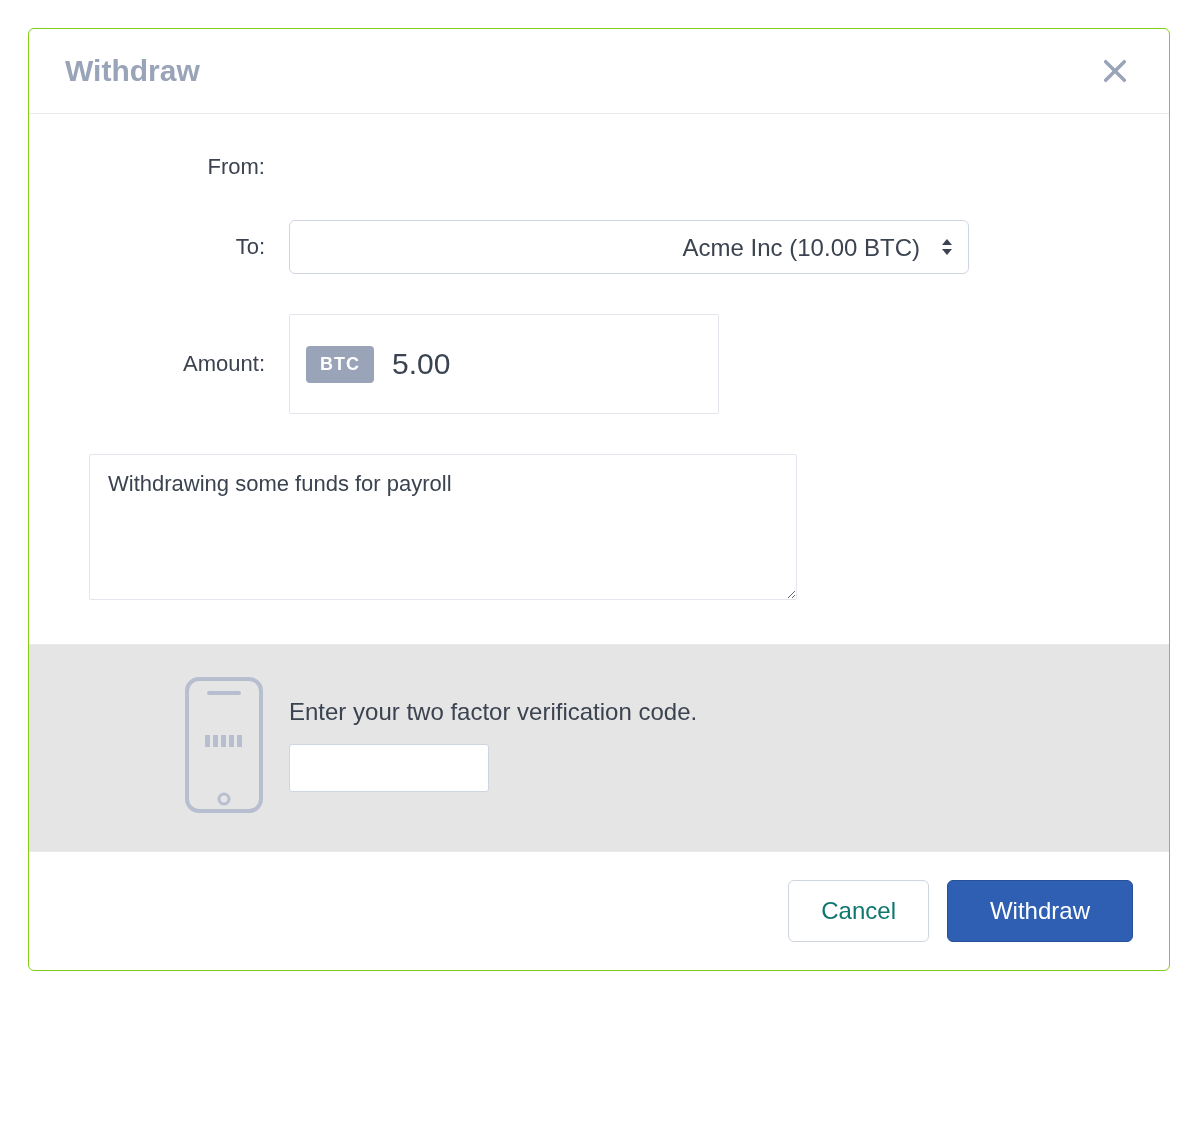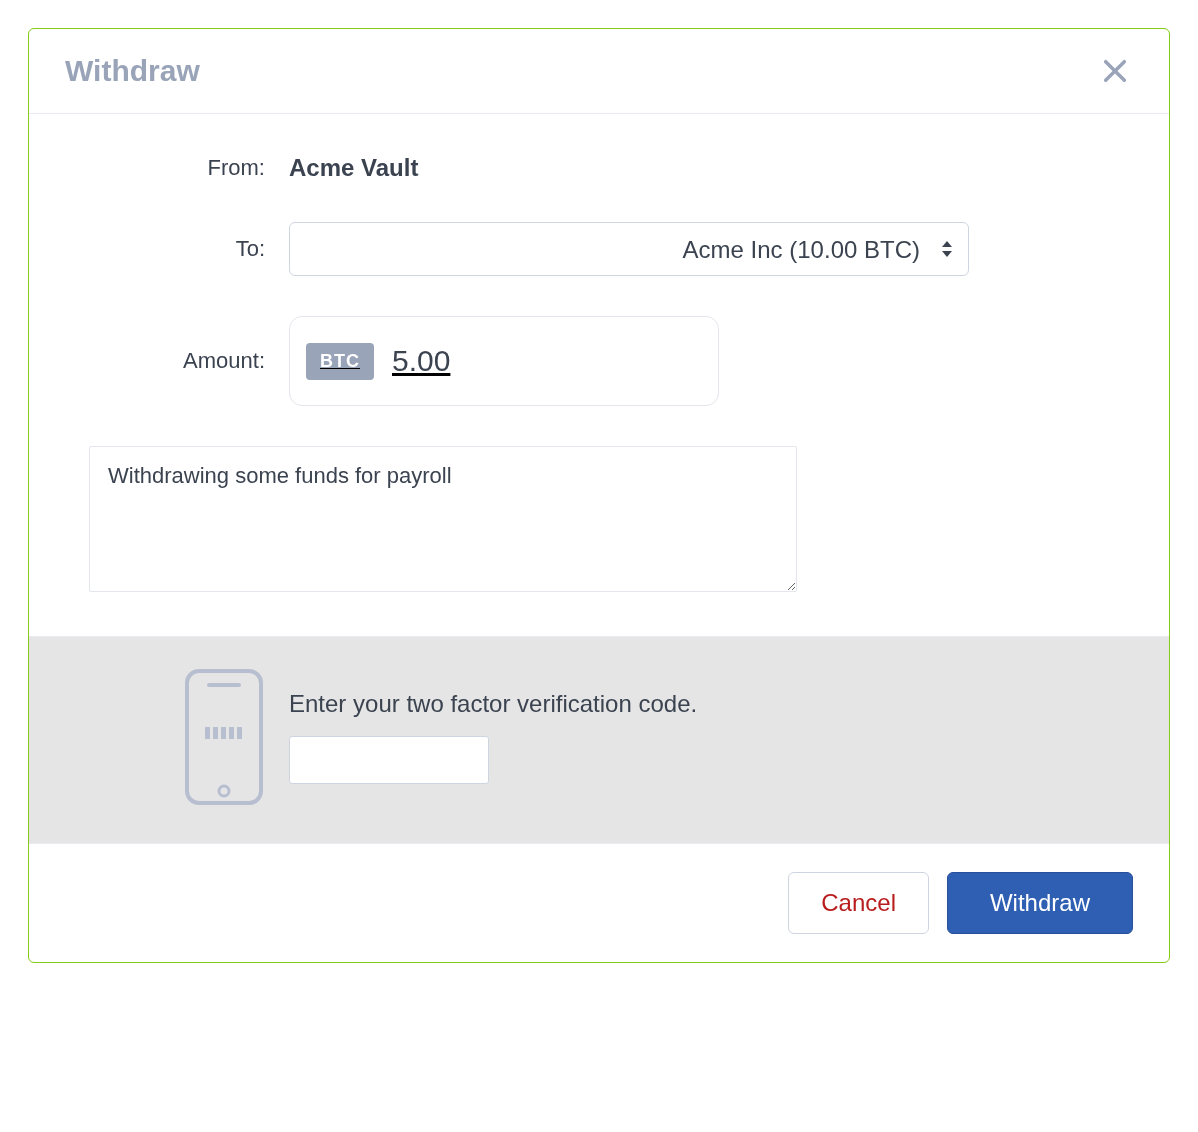--- a/index.html
+++ b/index.html
@@ -108,26 +108,25 @@
     }
     .select-caret svg {
       width: 12px;
       height: 8px;
       display: block;
     }
     .amount-wrap {
       display: flex;
       align-items: center;
       border: 1px solid #e3e6ed;
-      border-radius: 13px;
-      height: 90px;
+      border-radius: 2px;
+      height: 100px;
       width: 430px;
       padding: 0 16px;
       gap: 18px;
-      text-decoration: underline;
     }
     .currency-badge {
       background: #9aa4b8;
       color: #fff;
       font-size: 18px;
       font-weight: 600;
       padding: 8px 14px;
       border-radius: 4px;
       letter-spacing: 1px;
     }
@@ -196,21 +195,21 @@
     .btn {
       font-size: 24px;
       padding: 16px 32px;
       border-radius: 6px;
       cursor: pointer;
       font-family: inherit;
     }
     .btn-cancel {
       background: #fff;
       border: 1px solid #cfd5e0;
-      color: #b91c1c;
+      color: #0f766e;
       margin-left: 32px;
     }
     .btn-primary {
       background: #2f5fb3;
       border: 1px solid #27509a;
       color: #fff;
       padding: 16px 42px;
     }
   </style>
 </head>
@@ -225,23 +224,20 @@
         <line x1="4" y1="4" x2="20" y2="20" stroke="currentColor" stroke-width="3" stroke-linecap="round"></line>
         <line x1="20" y1="4" x2="4" y2="20" stroke="currentColor" stroke-width="3" stroke-linecap="round"></line>
       </svg>
     </button>
   </div>
 
   <div class="modal-body">
 
     <div class="form-row align-center">
       <div class="form-label nopad">From:</div>
-      <div class="form-value">
-        <div class="from-value">Acme Vault</div>
-      </div>
     </div>
 
     <div class="form-row align-center">
       <div class="form-label nopad">To:</div>
       <div class="form-value">
         <div class="select-wrap">
           <select class="select-input">
             <option>Acme Inc (10.00 BTC)</option>
           </select>
           <div class="select-caret">

